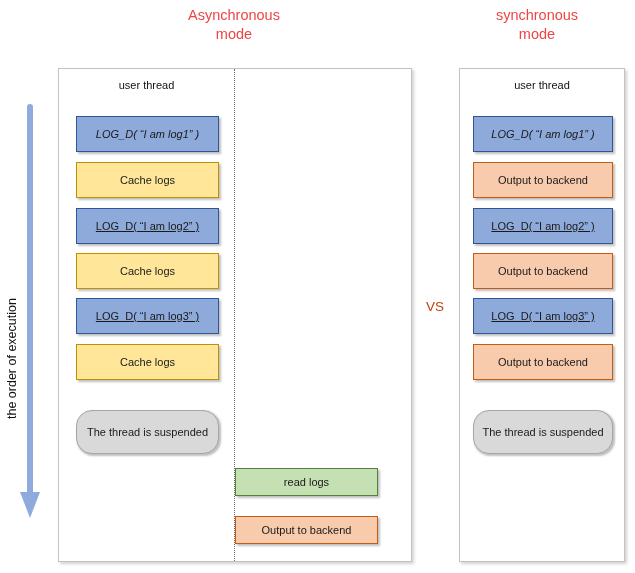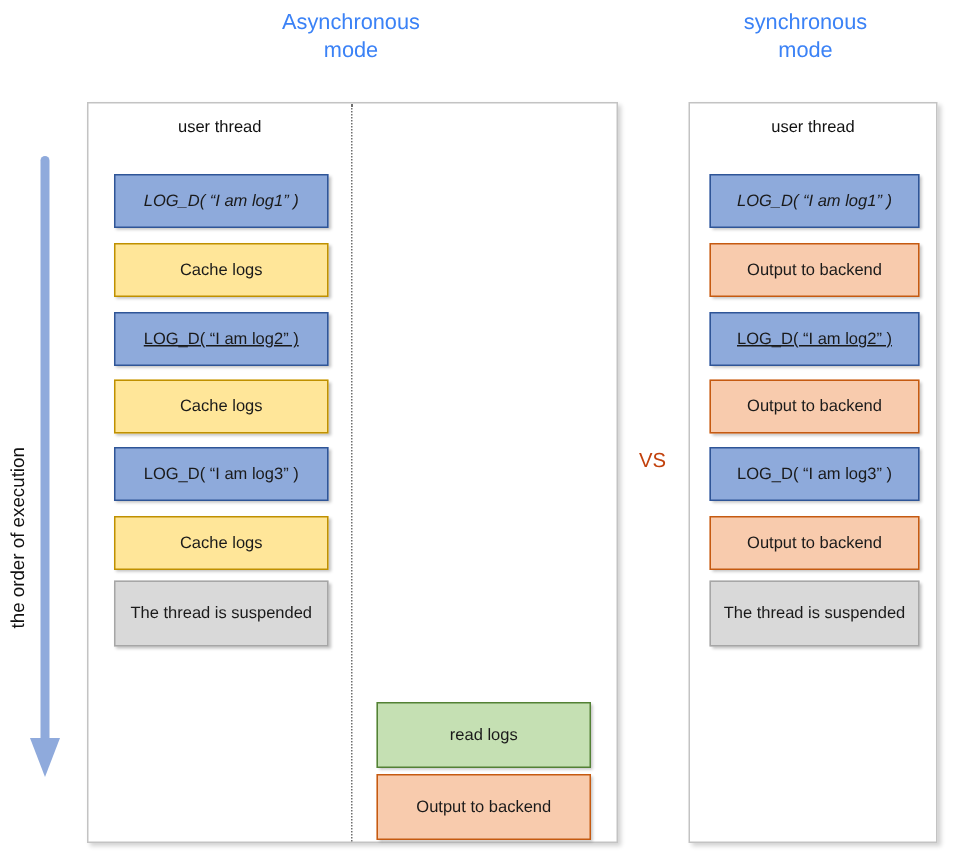--- a/index.html
+++ b/index.html
@@ -1,19 +1,19 @@
 <!DOCTYPE html>
 <html><head>
 <meta charset="utf-8">
 <style>
   html,body{margin:0;padding:0;background:#ffffff;}
   body{font-family:"Liberation Sans", sans-serif; color:#000;}
   .stage{position:relative;width:635px;height:573px;background:#fff;overflow:hidden;}
 
-  .title{position:absolute;top:6px;text-align:center;font-size:14.5px;line-height:19px;color:#3b82f6;}
+  .title{position:absolute;top:6px;text-align:center;font-size:14.5px;line-height:19px;color:#ef4444;}
   .title-left{left:158px;width:152px;}
   .title-right{left:461px;width:152px;}
 
   .panel{position:absolute;top:68px;height:494px;background:#fff;border:1px solid #c3c3c3;
          box-shadow:2px 2px 3px rgba(0,0,0,0.18);box-sizing:border-box;}
   .panel-async{left:58px;width:354px;}
   .panel-sync{left:459px;width:166px;}
 
   .col-divider{position:absolute;left:175px;top:0;height:100%;width:0;
                border-left:1px dotted #6f6f6f;}
@@ -27,23 +27,23 @@
        text-align:center;font-size:11px;line-height:14px;color:#1a1a1a;
        box-shadow:1.5px 1.5px 2px rgba(0,0,0,0.25);}
   .box-log      {background:#8EAADB;border:1.5px solid #2F5597;}
   .box-cache    {background:#FFE699;border:1.5px solid #BF9000;}
   .box-output   {background:#F8CBAD;border:1.5px solid #C55A11;}
   .box-read     {background:#C5E0B3;border:1.5px solid #538135;}
   .box-suspended{background:#D9D9D9;border:1.5px solid #A6A6A6;}
 
   .async-user{left:17px;width:143px;height:36px;}
   .sync-user{left:13px;width:140px;height:36px;}
-  .async-out{left:192px;width:143px;height:44px;}
+  .async-out{left:176px;width:143px;height:28px;}
   .r1{top:47px;font-style:italic;} .r2{top:93px;} .r3{top:139px;text-decoration:underline;} .r4{top:184px;}
-  .r5{top:229px;} .r6{top:275px;} .r7{top:318px;height:44px;}
+  .r5{top:229px;text-decoration:underline;} .r6{top:275px;} .r7{top:341px;height:44px;border-radius:16px;}
   .o1{top:399px;} .o2{top:447px;}
 
   .vs{position:absolute;left:408px;top:299px;width:54px;text-align:center;
       font-size:13.5px;color:#c2410c;}
 
   .exec-arrow{position:absolute;left:20px;top:104px;width:20px;}
   .exec-arrow .shaft{width:6px;height:388px;margin:0 auto;background:#8FAADC;border-radius:3px 3px 0 0;}
   .exec-arrow .head{width:0;height:0;margin:0 auto;
       border-left:10px solid transparent;border-right:10px solid transparent;
       border-top:26px solid #8FAADC;}

